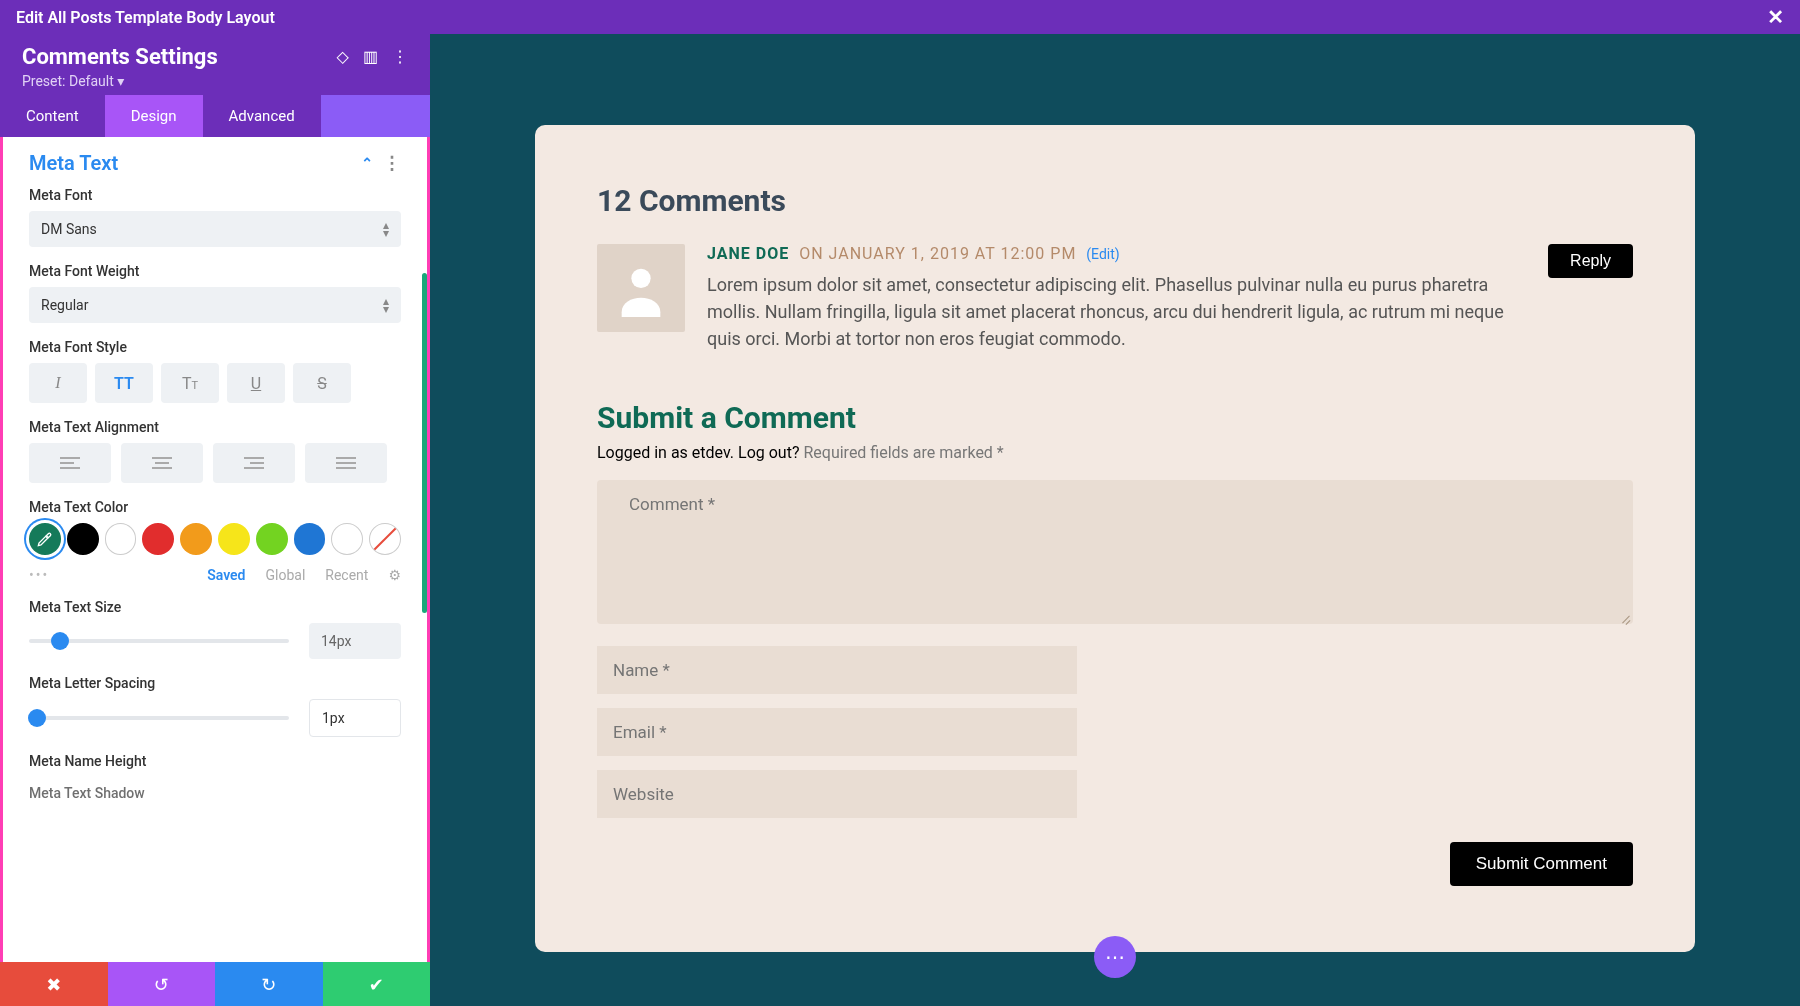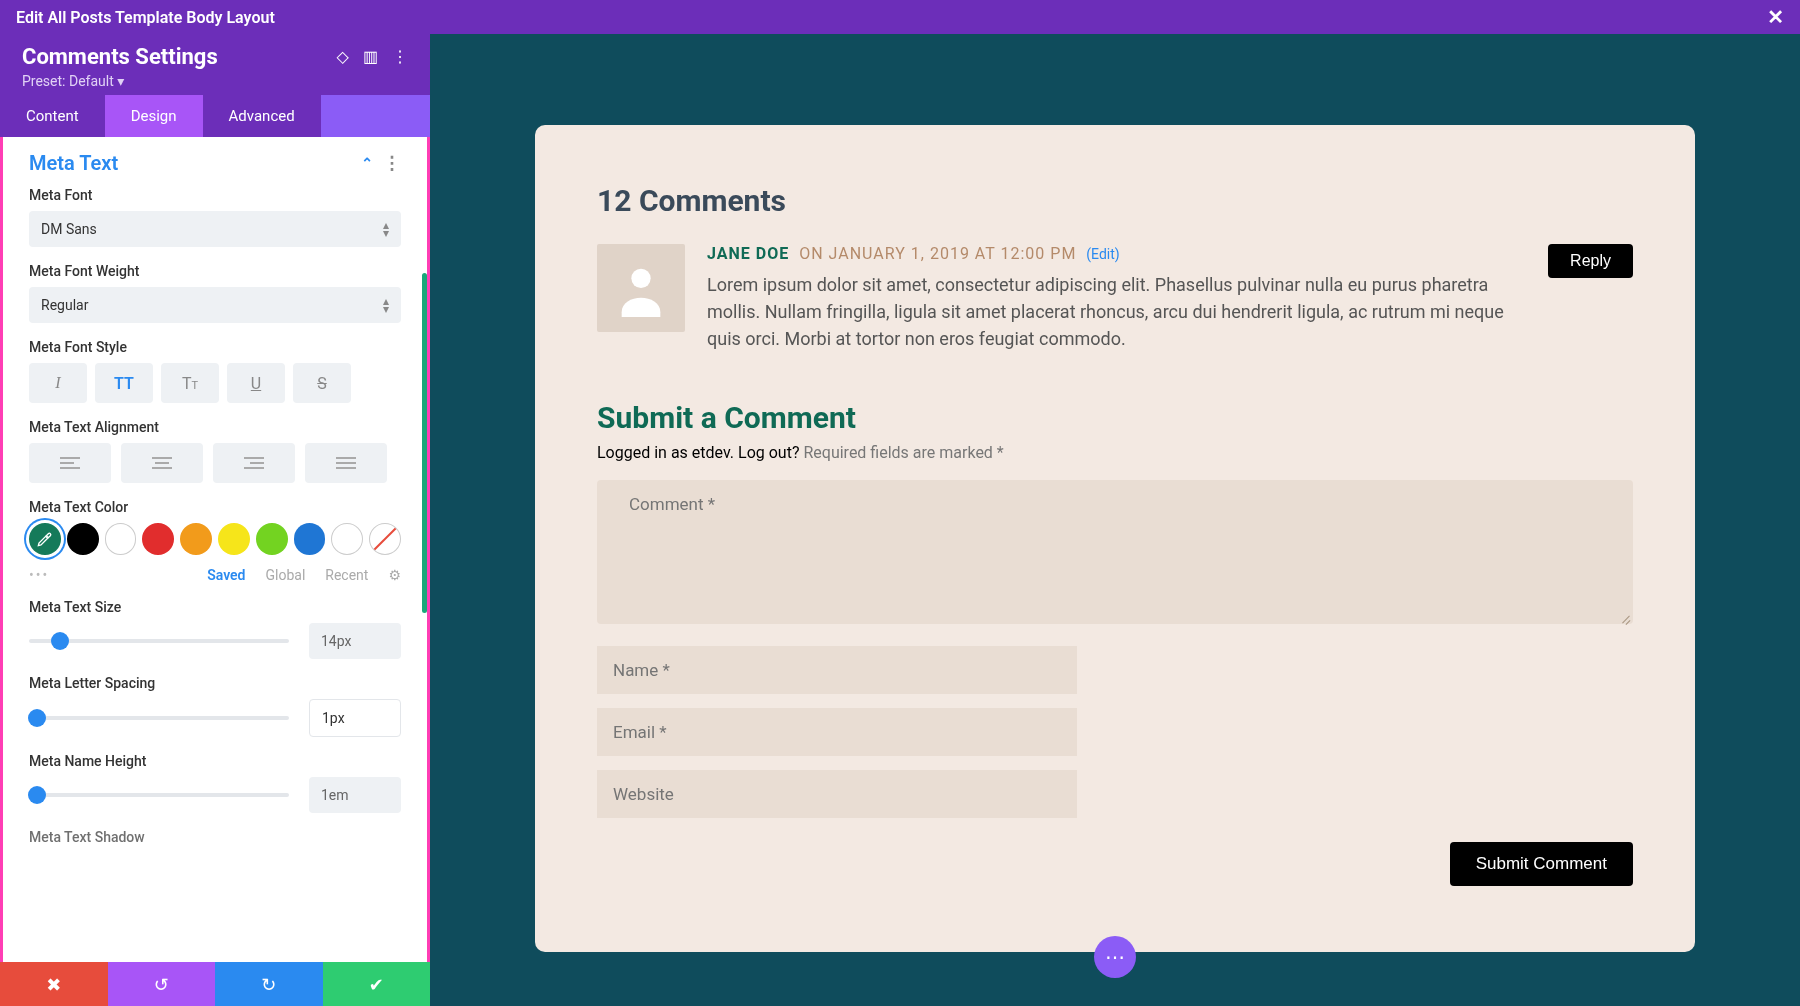--- a/index.html
+++ b/index.html
@@ -257,26 +257,20 @@
 
         <div class="ctrl-label">Meta Letter Spacing</div>
         <div class="slider-row">
           <div class="slider-track">
               <div class="slider-thumb" style="left:3%"></div>
             </div>
           <div class="slider-val plain">1px</div>
         </div>
 
         <div class="ctrl-label">Meta Name Height</div>
-        <div class="slider-row">
-          <div class="slider-track">
-              <div class="slider-thumb" style="left:3%"></div>
-            </div>
-          <div class="slider-val">1em</div>
-        </div>
 
         <div class="ctrl-label" style="opacity:.7">Meta Text Shadow</div>
         <div style="height:40px"></div>
       </div>
 
       <div class="bottom-bar">
         <div class="bottom-btn bb-cancel">✖</div>
         <div class="bottom-btn bb-undo">↺</div>
         <div class="bottom-btn bb-redo">↻</div>
         <div class="bottom-btn bb-save">✔</div>

